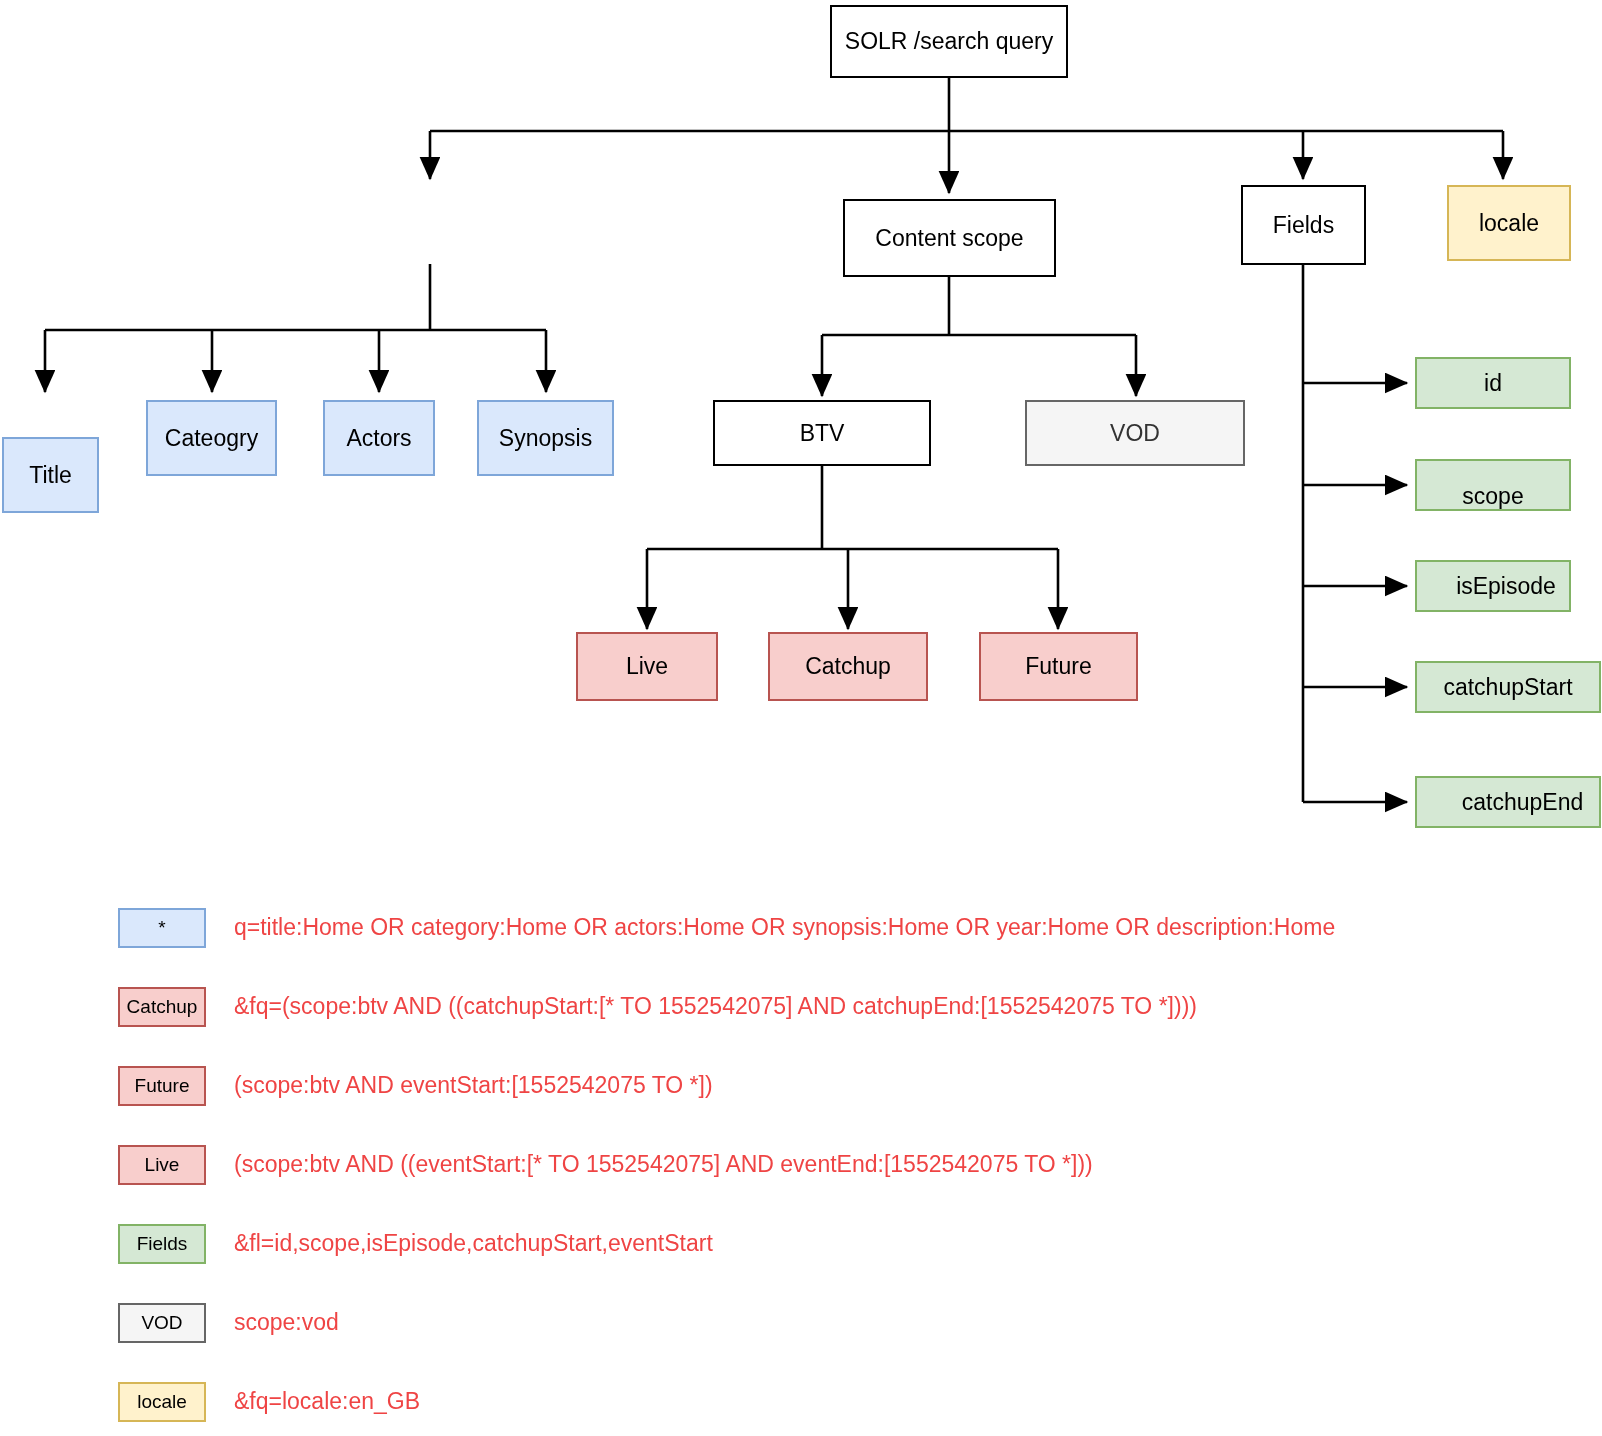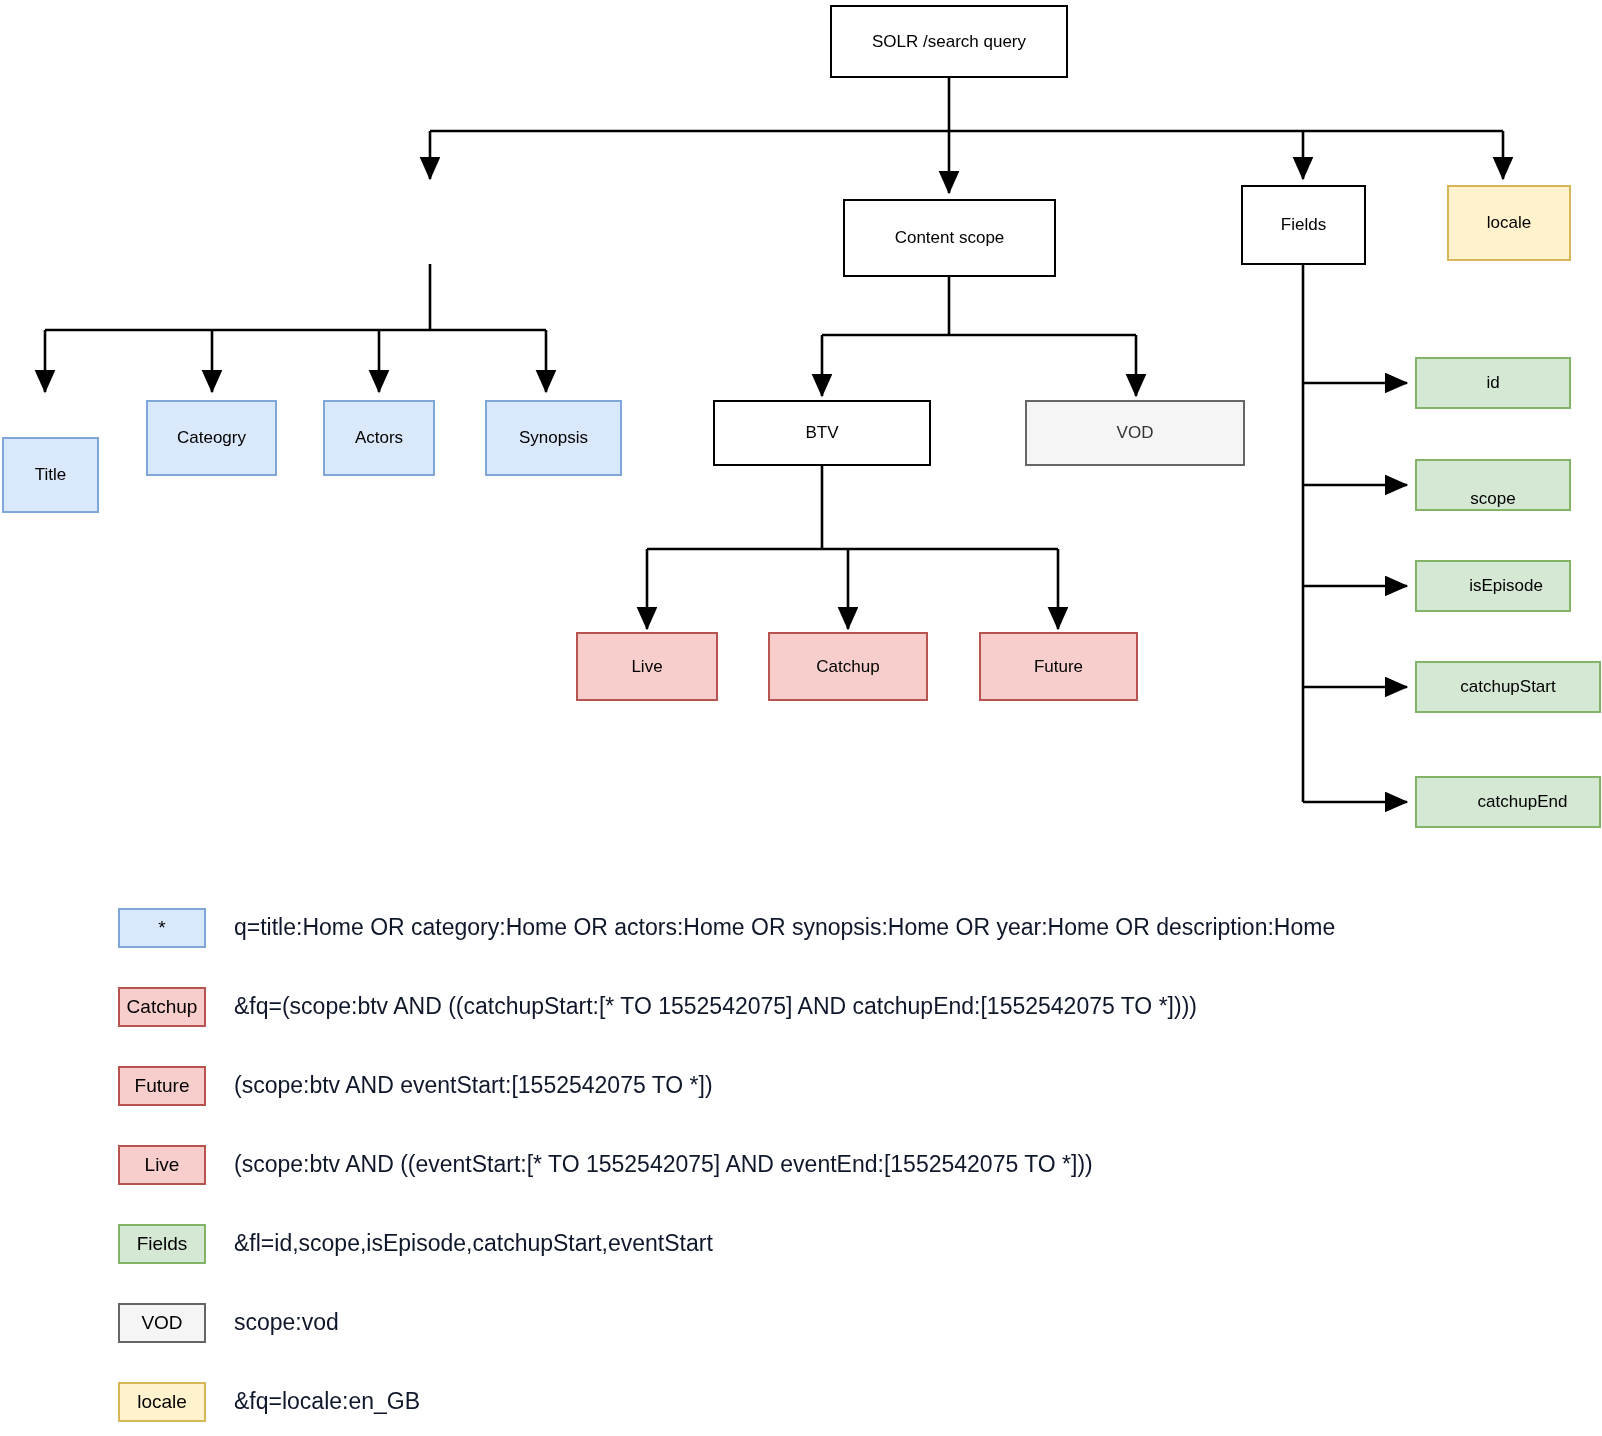--- a/index.html
+++ b/index.html
@@ -27,21 +27,21 @@
     height: 1436px;
     pointer-events: none;
   }
   .node {
     position: absolute;
     box-sizing: border-box;
     display: flex;
     align-items: center;
     justify-content: center;
     text-align: center;
-    font-size: 17px;
+    font-size: 23px;
     line-height: 1.15;
     color: #000000;
     background: #ffffff;
     border: 2px solid #000000;
   }
   .node.plain   { background:#ffffff; border-color:#000000; }
   .node.blue    { background:#dae8fc; border-color:#7ea6d9; }
   .node.red     { background:#f8cecc; border-color:#b85450; }
   .node.green   { background:#d5e8d4; border-color:#82b366; }
   .node.yellow  { background:#fff2cc; border-color:#d6b656; }
@@ -73,21 +73,21 @@
   }
   .legend-chip.blue   { background:#dae8fc; border-color:#7ea6d9; }
   .legend-chip.red    { background:#f8cecc; border-color:#b85450; }
   .legend-chip.green  { background:#d5e8d4; border-color:#82b366; }
   .legend-chip.yellow { background:#fff2cc; border-color:#d6b656; }
   .legend-chip.gray   { background:#f5f5f5; border-color:#666666; }
   .legend-text {
     margin-left: 28px;
     font-size: 23px;
     white-space: nowrap;
-    color: #0f172a;
+    color: #ef4444;
   }
 </style>
 </head>
 <body>
 
 <div id="canvas">
 
   <svg id="wires" viewBox="0 0 1602 1436" width="1602" height="1436">
     <defs>
       <marker id="arrow" markerWidth="10" markerHeight="10" refX="8.5" refY="4" orient="auto" markerUnits="strokeWidth">
@@ -148,21 +148,21 @@
 
   <div class="node blue" style="left:2px; top:400px; width:97px; height:76px;margin-top:37px;">
     <span>Title</span>
   </div>
   <div class="node blue" style="left:146px; top:400px; width:131px; height:76px;">
     <span>Cateogry</span>
   </div>
   <div class="node blue" style="left:323px; top:400px; width:112px; height:76px;">
     <span>Actors</span>
   </div>
-  <div class="node blue" style="left:477px; top:400px; width:137px; height:76px;margin-left:8px;">
+  <div class="node blue" style="left:477px; top:400px; width:137px; height:76px;">
     <span>Synopsis</span>
   </div>
 
   <div class="node plain" style="left:713px; top:400px; width:218px; height:66px;">
     <span>BTV</span>
   </div>
   <div class="node gray" style="left:1025px; top:400px; width:220px; height:66px;">
     <span>VOD</span>
   </div>
 

